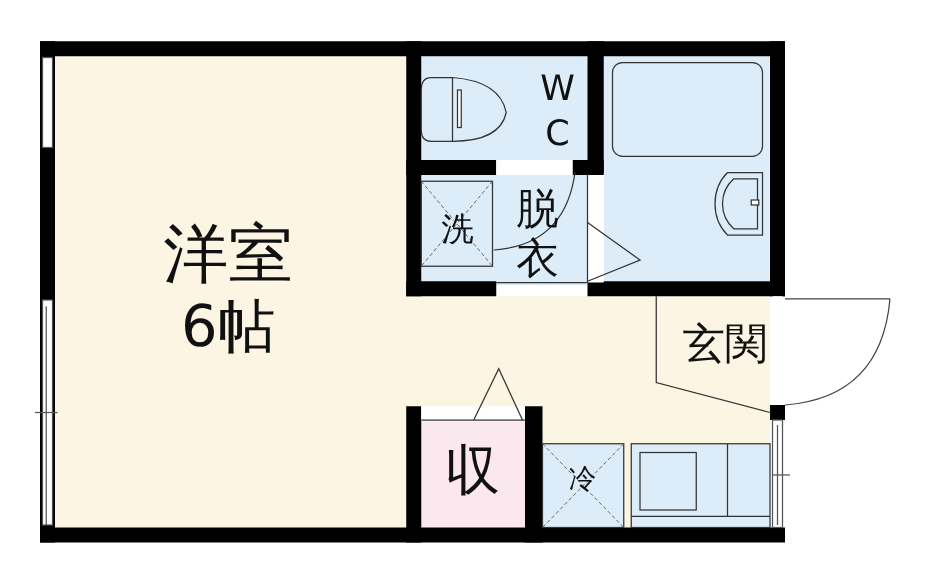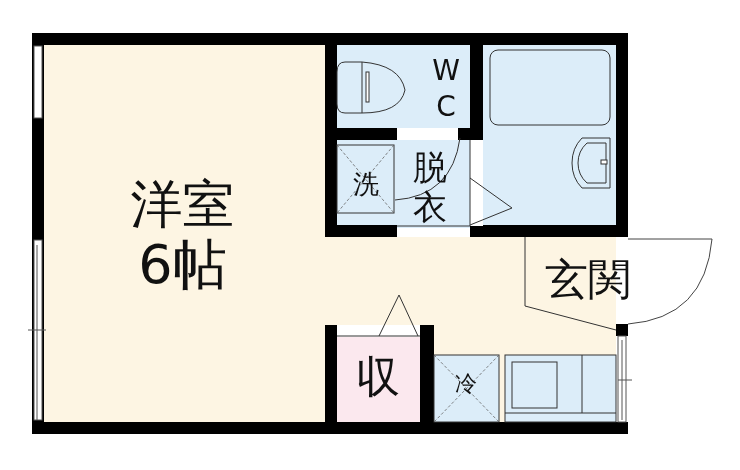--- a/index.html
+++ b/index.html
@@ -85,29 +85,29 @@
     <line x1="434" y1="355" x2="499" y2="422" stroke="#666" stroke-width="0.8" stroke-dasharray="3,2"></line>
     <line x1="499" y1="355" x2="434" y2="422" stroke="#666" stroke-width="0.8" stroke-dasharray="3,2"></line>
 
     <rect x="505" y="355" width="111" height="67" fill="none" stroke="#333" stroke-width="1"></rect>
     <rect x="512" y="362" width="45" height="46" fill="none" stroke="#333" stroke-width="1"></rect>
     <line x1="582" y1="355" x2="582" y2="413" stroke="#333" stroke-width="1"></line>
     <line x1="505" y1="413" x2="616" y2="413" stroke="#333" stroke-width="1"></line>
   </svg>
 
   <div class="room-label" style="left:120px;top:178px;width:125px;font-size:52px;text-align:center;">洋室</div>
-  <div class="room-label" style="left:120px;top:238px;width:125px;font-size:54px;">6帖</div>
+  <div class="room-label" style="left:120px;top:238px;width:125px;font-size:46px;">6帖</div>
 
   <div class="room-label" style="left:428px;top:57px;width:36px;font-size:28px;">W</div>
   <div class="room-label" style="left:428px;top:93px;width:36px;font-size:28px;">C</div>
 
   <div class="room-label" style="left:344px;top:171px;width:44px;font-size:26px;">洗</div>
 
   <div class="room-label" style="left:405px;top:150px;width:50px;font-size:34px;">脱</div>
   <div class="room-label" style="left:405px;top:190px;width:50px;font-size:34px;">衣</div>
 
 
-  <div class="room-label" style="left:545px;top:258px;width:86px;font-size:43px;">玄関</div>
+  <div class="room-label" style="left:528px;top:258px;width:86px;font-size:34px;text-align:right;">玄関</div>
 
   <div class="room-label" style="left:348px;top:355px;width:60px;font-size:44px;">収</div>
 
   <div class="room-label" style="left:446px;top:373px;width:40px;font-size:22px;">冷</div>
 </div>
 
 </body></html>

